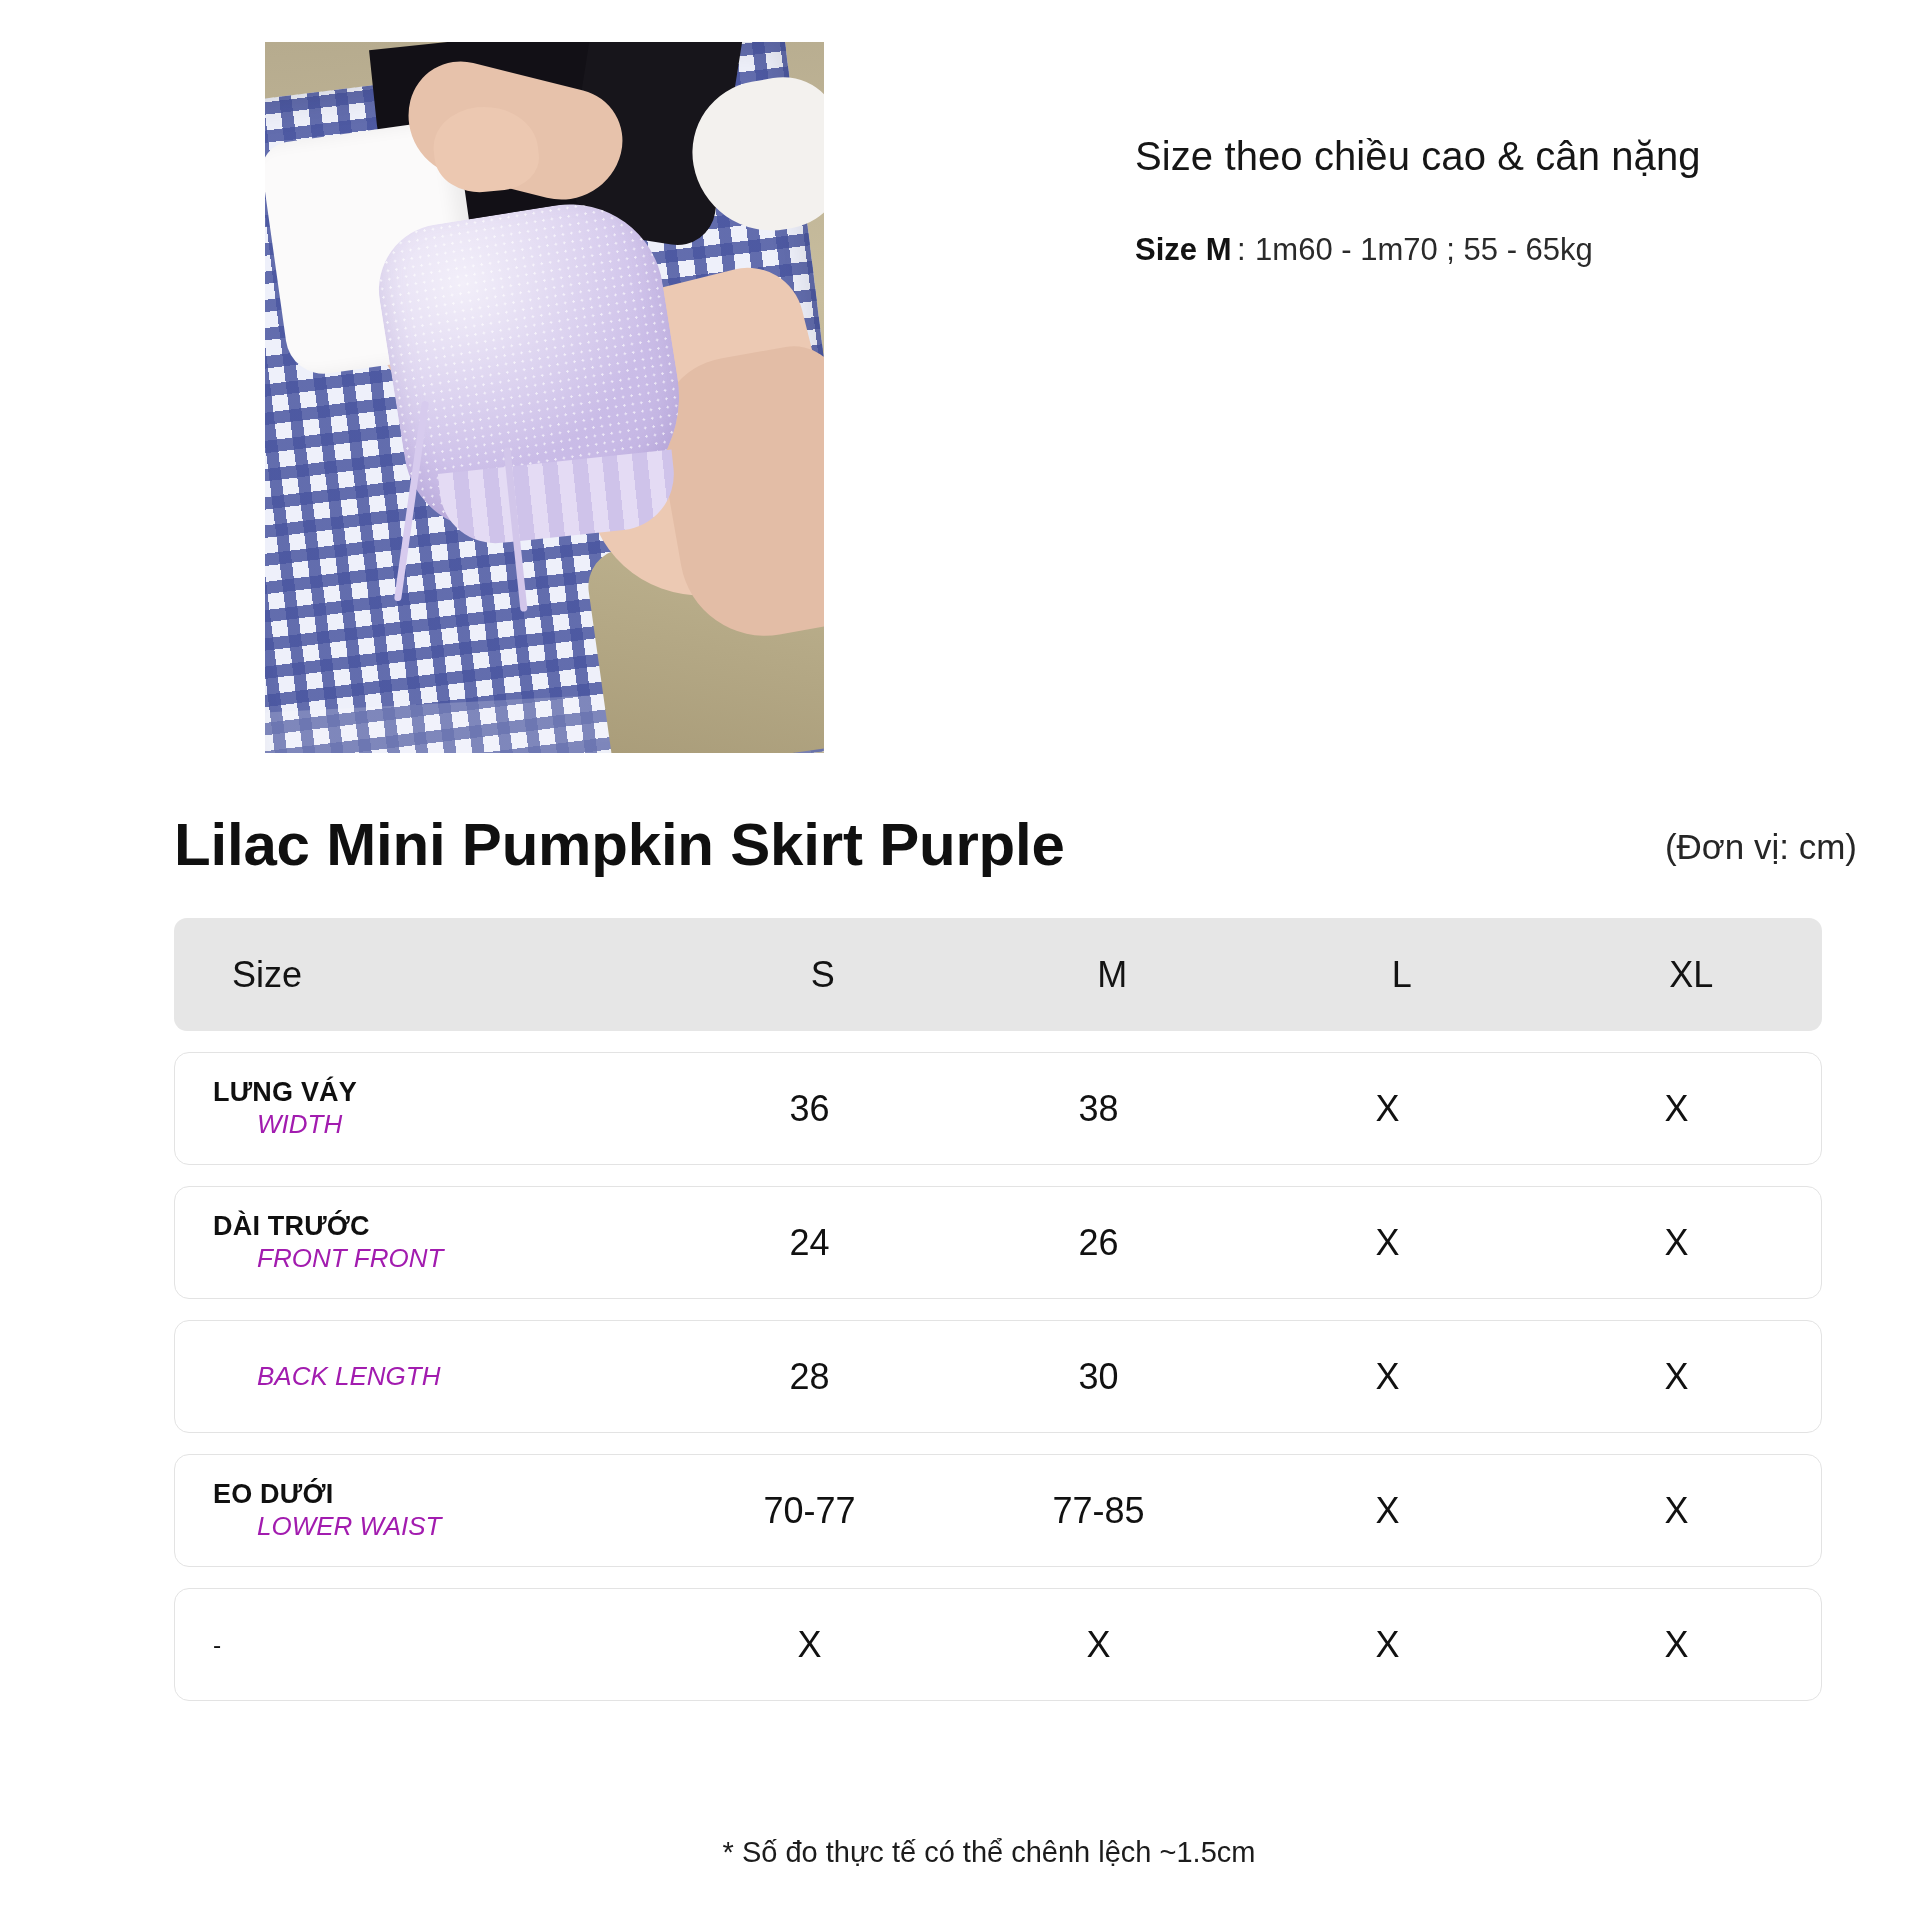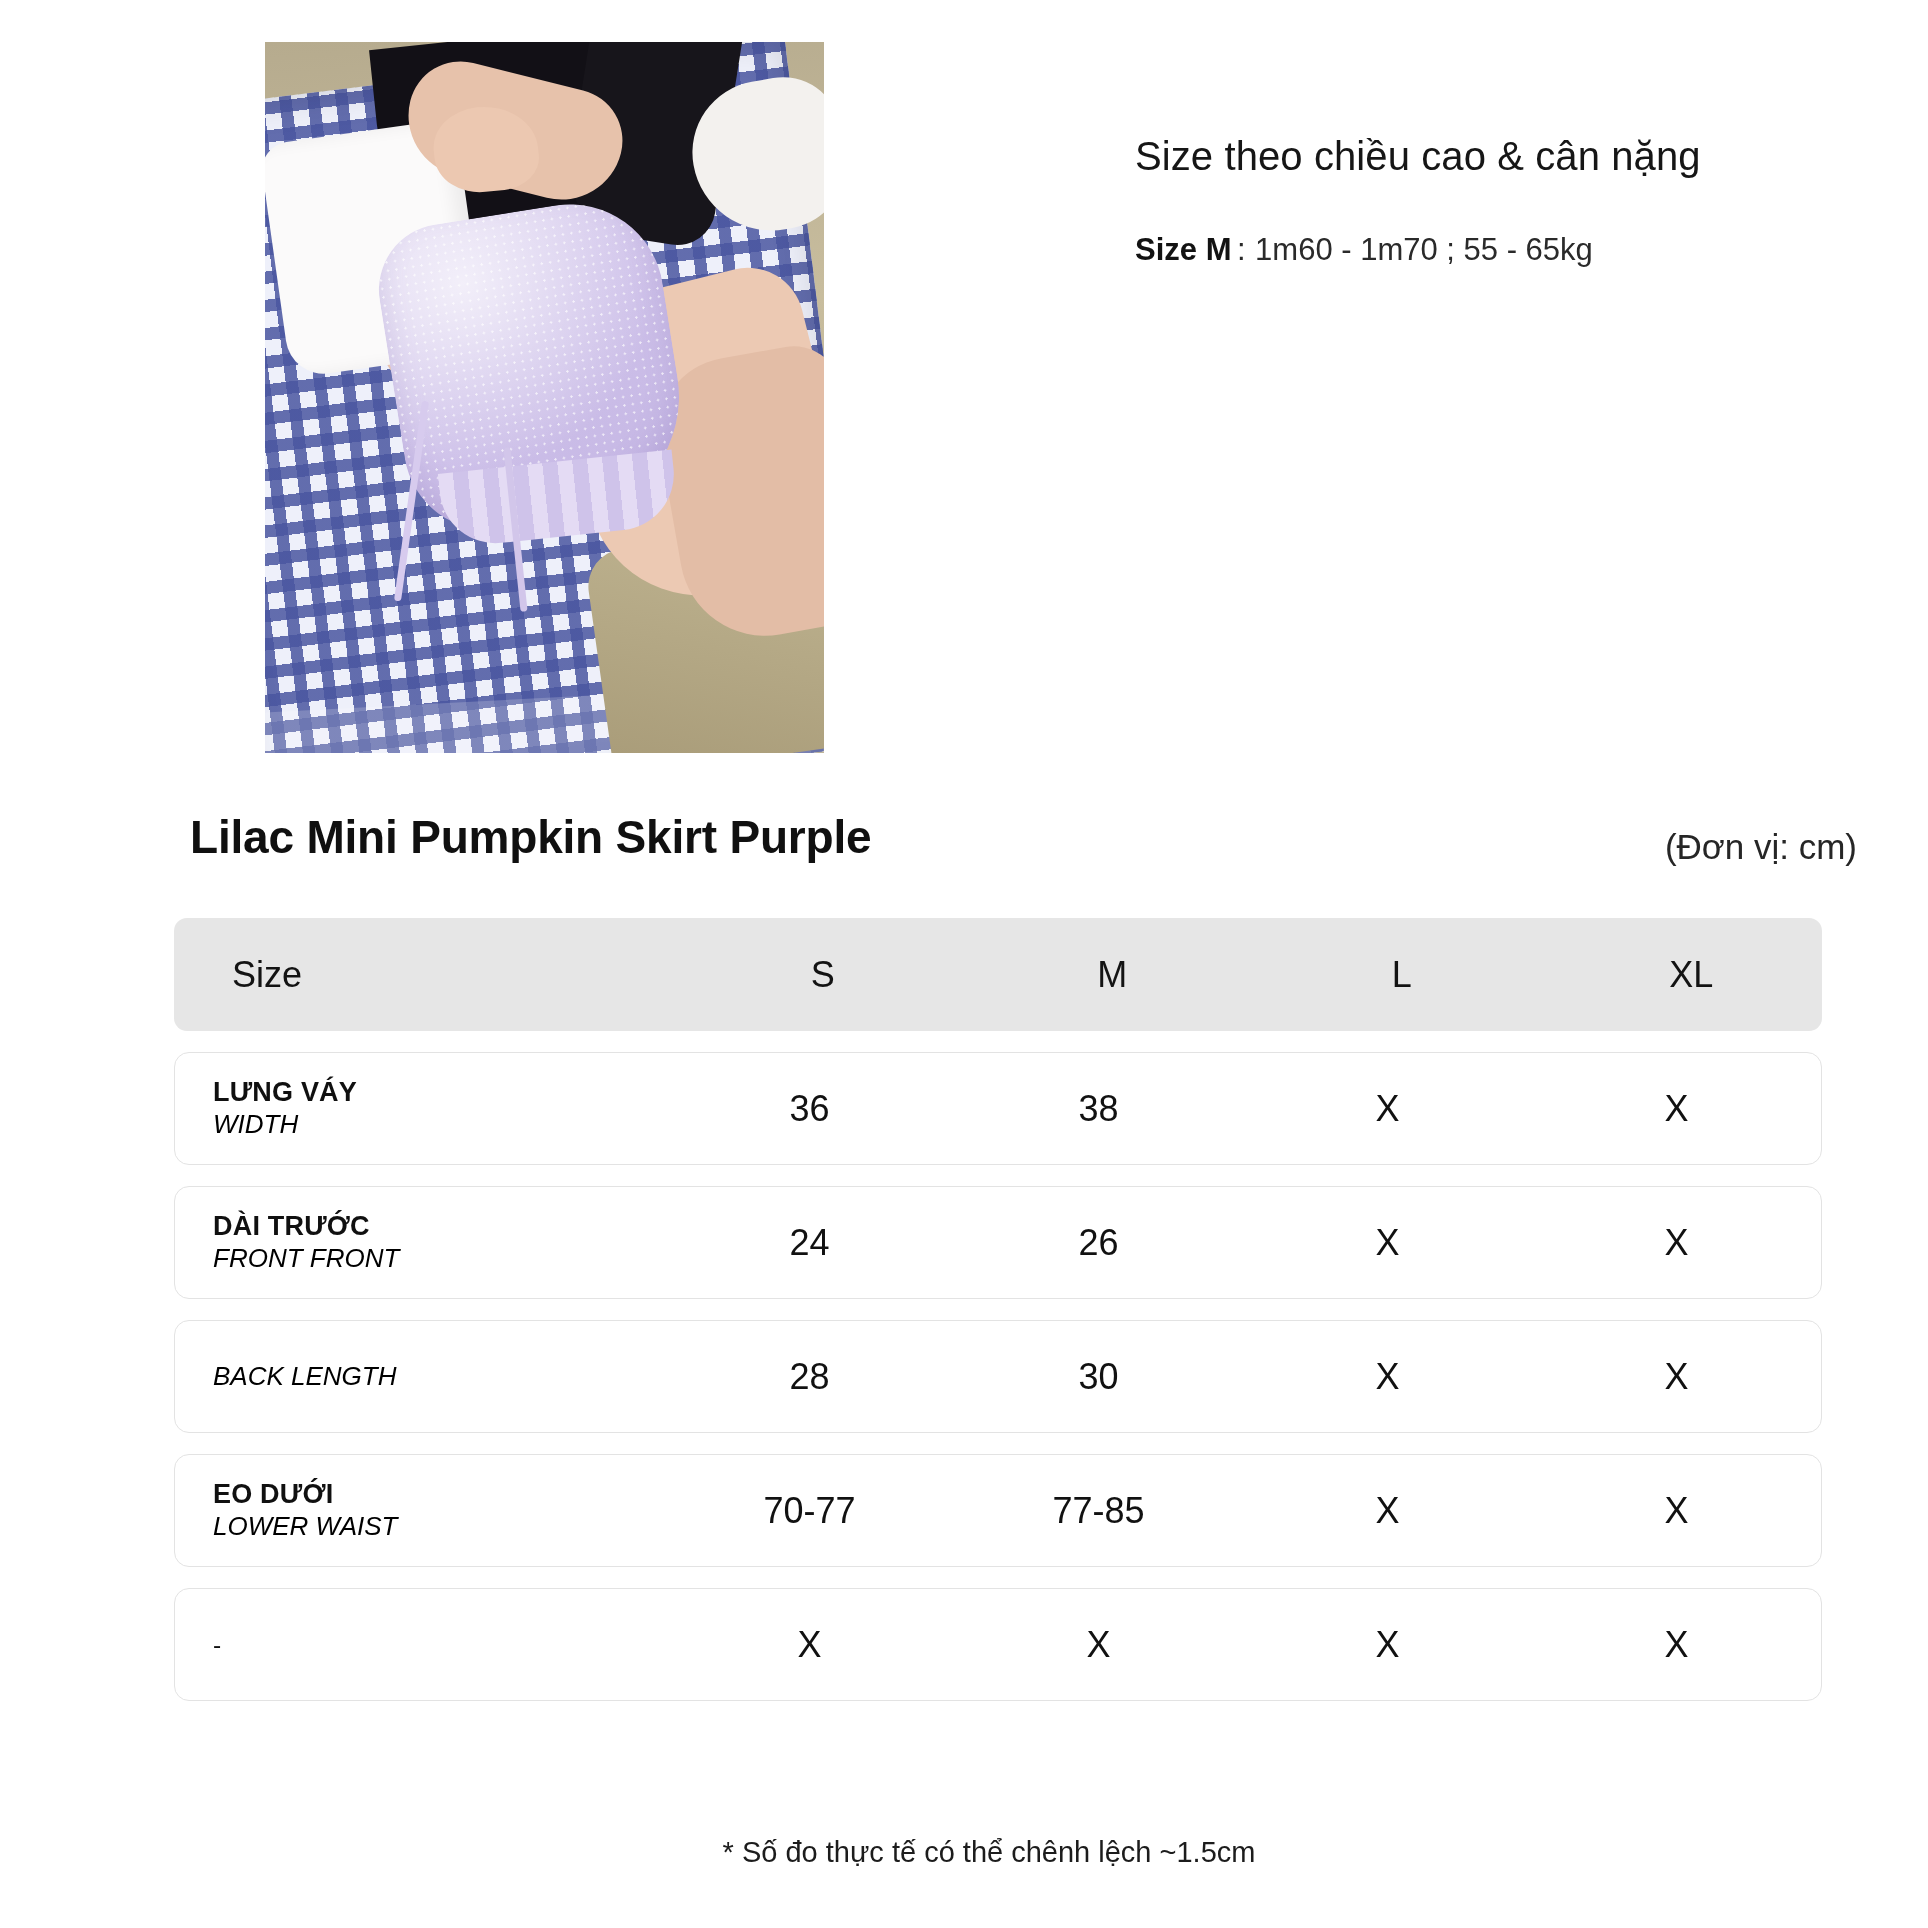--- a/index.html
+++ b/index.html
@@ -267,23 +267,23 @@
   
   .title-row {
     position: absolute;
     left: 0;
     top: 810px;
     width: 1928px;
     height: 85px;
   }
   .product-title {
     position: absolute;
-    left: 190px;
+    left: 174px;
     top: 0;
-    font-size: 46px;
+    font-size: 60px;
     font-weight: bold;
     letter-spacing: -0.2px;
     color: #101010;
     white-space: nowrap;
   }
   .unit-note {
     position: absolute;
     right: 71px;
     top: 17px;
     font-size: 35px;
@@ -338,22 +338,23 @@
     font-size: 27px;
     font-weight: bold;
     letter-spacing: 0.2px;
     color: #101010;
     line-height: 1.22;
   }
   .rowlabel .en {
     display: block;
     font-size: 26px;
     font-style: italic;
-    color: #000000;
+    color: #a21caf;
     line-height: 1.22;
+    margin-left: 44px;
   }
   .rowlabel.empty .vi {
     font-weight: normal;
     font-size: 24.5px;
   }
   .cell {
     flex: 1;
     text-align: center;
     font-size: 36px;
     color: #111111;

